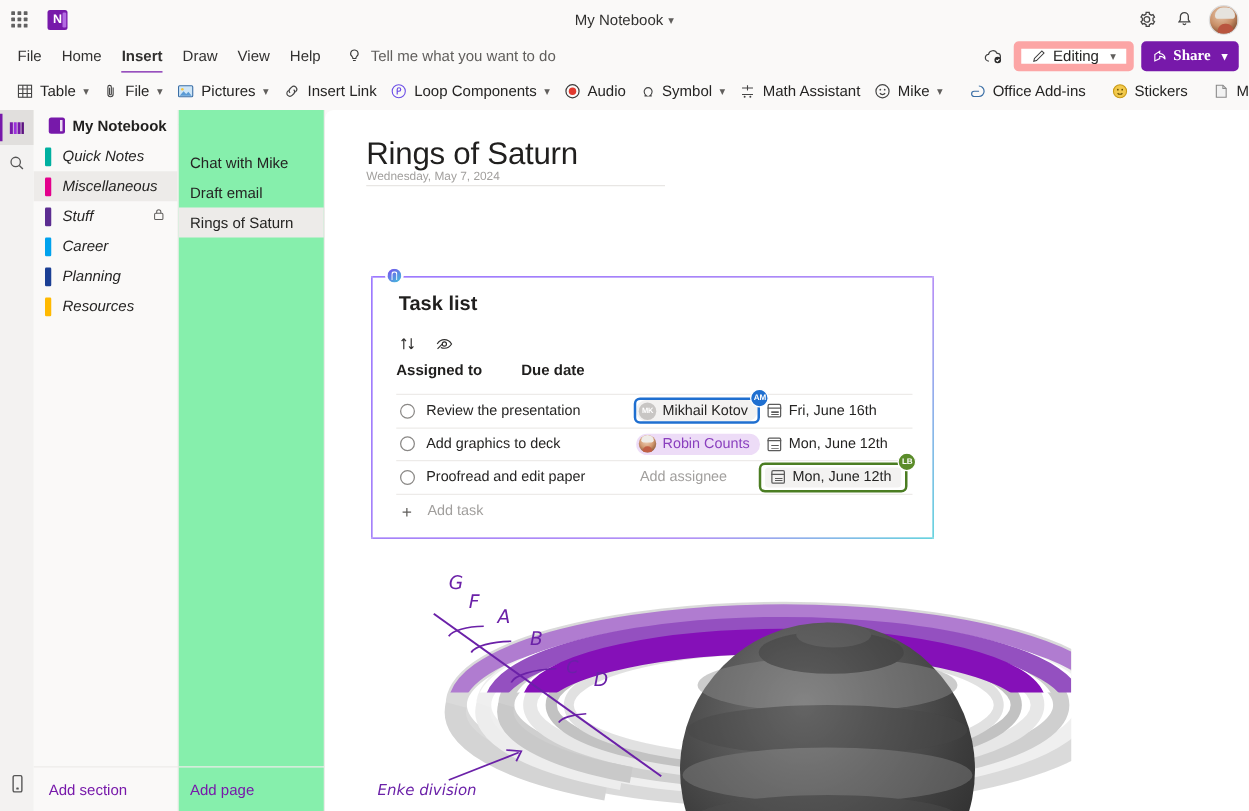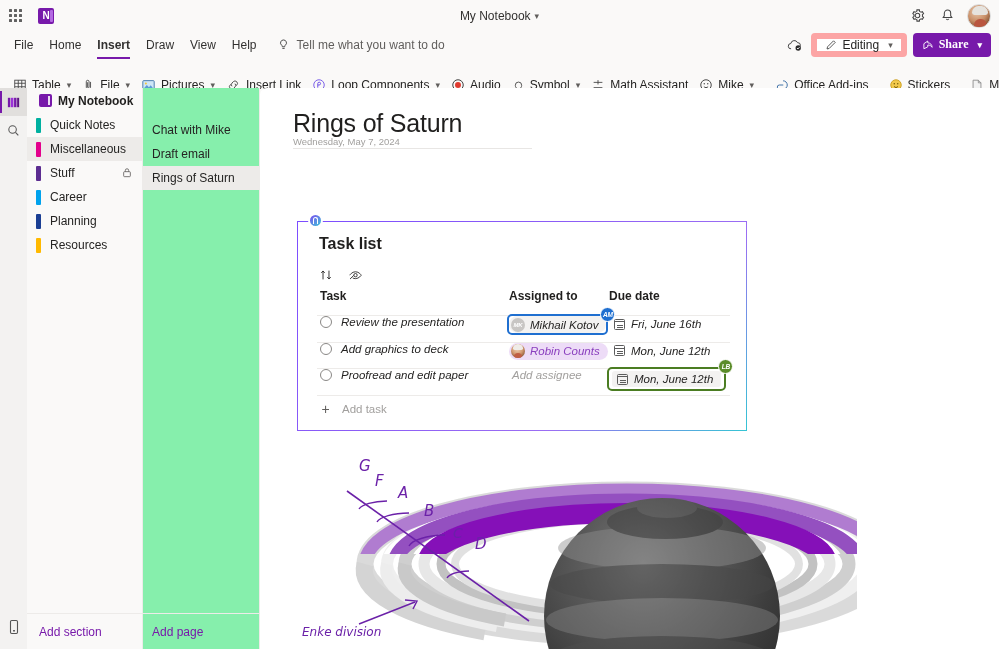--- a/index.html
+++ b/index.html
@@ -80,21 +80,21 @@
     display: flex; align-items: center; gap: 5px; border: 6px solid #fca5a5; border-radius: 4px;
     background: #fff; padding: 3px 8px; font-size: 12px; color: #252423; cursor: pointer; height: 24px;
   }
   .share-btn {
     display: flex; align-items: center; gap: 5px; background: #7719aa; border-radius: 4px;
     padding: 3px 9px; font-size: 12px; color: #fff; font-weight: 600; cursor: pointer; height: 24px; font-family: Liberation Serif, serif;
   }
 
   
   .ribbon {
-    position: absolute; left: 0; top: 70px; width: 999px; height: 30px;
+    position: absolute; left: 0; top: 58px; width: 999px; height: 30px;
     background: #faf9f8; display: flex; align-items: center; padding-left: 8px; gap: 1px;
   }
   .rb {
     display: flex; align-items: center; gap: 5px; font-size: 12px; color: #252423;
     padding: 4px 5px; border-radius: 3px; cursor: pointer; white-space: nowrap;
   }
   .rb .cv { font-size: 9px; color: #605e5c; margin-left: 1px; }
   .rb-sep { width: 1px; height: 16px; background: #e1dfdd; margin: 0 4px; }
 
   
@@ -122,21 +122,21 @@
   }
   .nb-icon {
     width: 13px; height: 13px; border-radius: 2px; background: #7719aa; position: relative; flex: none;
   }
   .nb-icon::after { content:''; position:absolute; right:2px; top:2px; bottom:2px; width:2px; background:#fff; opacity:.85;}
   .section-row {
     display: flex; align-items: center; height: 24px; padding-left: 9px; cursor: pointer; position: relative;
   }
   .section-row.sel { background: #edebe9; }
   .sec-bar { width: 5px; height: 15px; border-radius: 1px; flex: none; }
-  .sec-label { font-size: 12px; color: #252423; margin-left: 9px; white-space: nowrap; }
+  .sec-label { font-size: 12px; color: #252423; margin-left: 9px; white-space: nowrap; font-style: italic; }
   .sec-lock { position: absolute; right: 10px; font-size: 10px; color: #605e5c; }
   .add-section {
     position: absolute; bottom: 0; left: 0; width: 116px; height: 36px; display: flex; align-items: center;
     padding-left: 12px; font-size: 12px; color: #7719aa; cursor: pointer; border-top: 1px solid #edebe9;
   }
 
   
   .pages {
     position: absolute; left: 143px; top: 88px; width: 117px; height: 561px; background: #86efac;
     border-right: 1px solid #edebe9;
@@ -186,21 +186,21 @@
   .loop-tool { width: 18px; height: 17px; display: flex; align-items: center; justify-content: center; cursor: pointer; color: #323130; }
 
   
   .tt { position: absolute; left: 19px; top: 67px; width: 413px; }
   .tt-head { display: flex; height: 26px; align-items: flex-start; }
   .tt-h { font-size: 12px; font-weight: 600; color: #201f1e; }
   .col-task { width: 192px; padding-left: 3px; }
   .col-assign { width: 100px; }
   .col-due { width: 118px; }
   .tt-row {
-    display: flex; align-items: flex-start; height: 26.5px; border-top: 1px solid #edebe9; position: relative; font-style: italic;
+    display: flex; align-items: center; height: 26.5px; border-top: 1px solid #edebe9; position: relative;
   }
   .tt-row.first { border-top: 1px solid #edebe9; }
   .task-cell { width: 192px; display: flex; align-items: center; gap: 9px; padding-left: 3px; }
   .circle {
     width: 12px; height: 12px; border-radius: 50%; border: 1.3px solid #8a8886; flex: none; cursor: pointer;
   }
   .task-text { font-size: 11.5px; color: #252423; cursor: text; white-space: nowrap; }
   .assign-cell { width: 100px; display: flex; align-items: center; }
   .due-cell { width: 118px; display: flex; align-items: center; }
 
@@ -537,21 +537,20 @@
           <svg width="15" height="14" viewBox="0 0 17 14">
               <path fill="none" stroke="#323130" stroke-width="1.05" d="M2 7.2s2.4-3.9 6.5-3.9S15 7.2 15 7.2s-2.4 3.9-6.5 3.9c-1.2 0-2.3-.3-3.2-.8"></path>
               <circle cx="8.5" cy="7.2" r="1.9" fill="none" stroke="#323130" stroke-width="1.05"></circle>
               <path stroke="#323130" stroke-width="1.05" d="m2.3 11.6 4.2-4.2"></path>
             </svg>
         </div>
       </div>
 
       <div class="tt">
         <div class="tt-head">
-          <div class="tt-h col-task">Task</div>
           <div class="tt-h col-assign">Assigned to</div>
           <div class="tt-h col-due">Due date</div>
         </div>
 
         <div class="tt-row first">
           <div class="task-cell">
             <span class="circle"></span>
             <span class="task-text">Review the presentation</span>
           </div>
           <div class="assign-cell">

